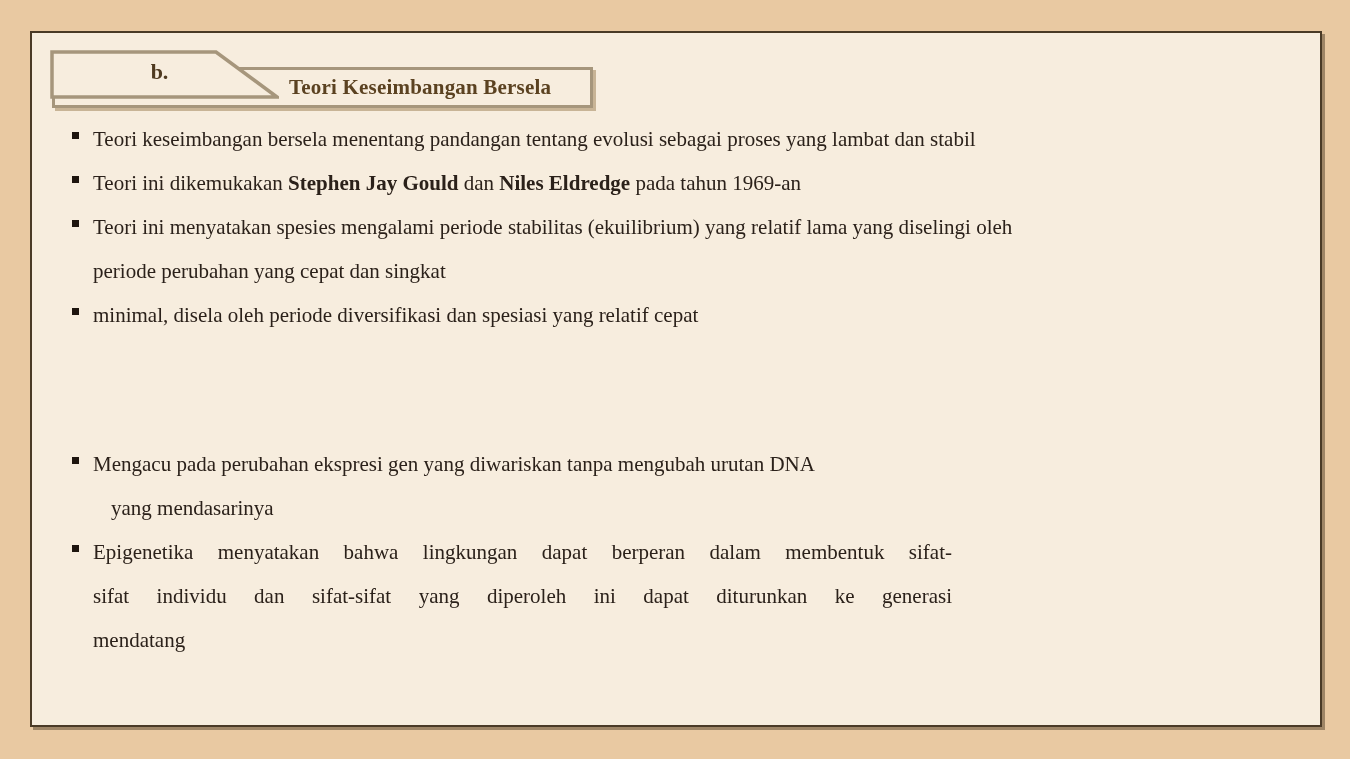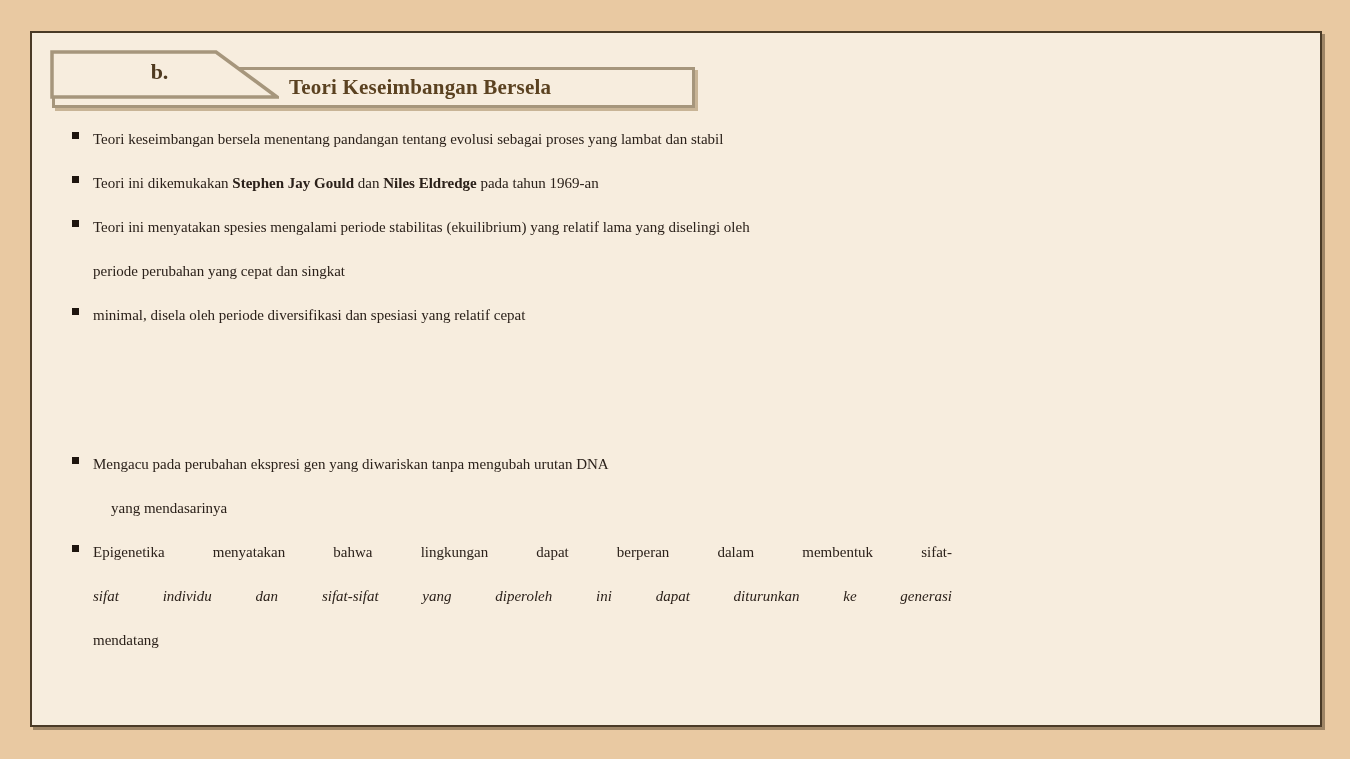--- a/index.html
+++ b/index.html
@@ -18,21 +18,21 @@
     border: 2px solid #4a3a26;
     box-shadow: 3px 3px 0 rgba(96,76,52,0.55);
   }
   
   .banner { position: absolute; left: 20px; width: 660px; height: 75px; }
   .banner-b { top: 17px; }
   .banner-c { top: 352px; }
   .banner .title-bar {
     position: absolute;
     left: 0; top: 17px;
-    width: 643px; height: 41px;
+    width: 541px; height: 41px;
     background: #f7edde;
     border: 3px solid #a6967c;
     box-shadow: 3px 3px 0 #c8b496;
     display: flex;
     align-items: center;
     padding-left: 234px;
   }
   .banner .title-text {
     font-size: 21px;
     font-weight: bold;
@@ -60,21 +60,21 @@
   .bullets-b { top: 84px; }
   .bullets-c { top: 409px; }
   .bullet { position: relative; padding-left: 21px; }
   .bullet .marker {
     position: absolute;
     left: 0; top: 15px;
     width: 7px; height: 7px;
     background: #1e150e;
   }
   .line {
-    font-size: 15px;
+    font-size: 21px;
     line-height: 44px;
     white-space: nowrap;
   }
   .line.justified {
     white-space: normal;
     text-align: justify;
     text-align-last: justify;
   }
   .line b { font-weight: bold; }
 </style>
@@ -116,18 +116,18 @@
 
   <div class="bullets bullets-c">
       <div class="bullet">
         <span class="marker"></span>
         <div class="line"><span>Mengacu pada perubahan ekspresi gen yang diwariskan tanpa mengubah urutan DNA</span></div>
         <div class="line" style="margin-left: 18px;"><span>yang mendasarinya</span></div>
       </div>
       <div class="bullet">
         <span class="marker"></span>
         <div class="line justified" style="width: 859px;"><span>Epigenetika menyatakan bahwa lingkungan dapat berperan dalam membentuk sifat-</span></div>
-        <div class="line justified" style="width: 859px; font-style: italic;"><span>sifat individu dan sifat-sifat yang diperoleh ini dapat diturunkan ke generasi</span></div>
+        <div class="line justified" style="width: 859px;"><span>sifat individu dan sifat-sifat yang diperoleh ini dapat diturunkan ke generasi</span></div>
         <div class="line"><span>mendatang</span></div>
       </div>
     </div>
 
 </div>
 
 </body></html>

